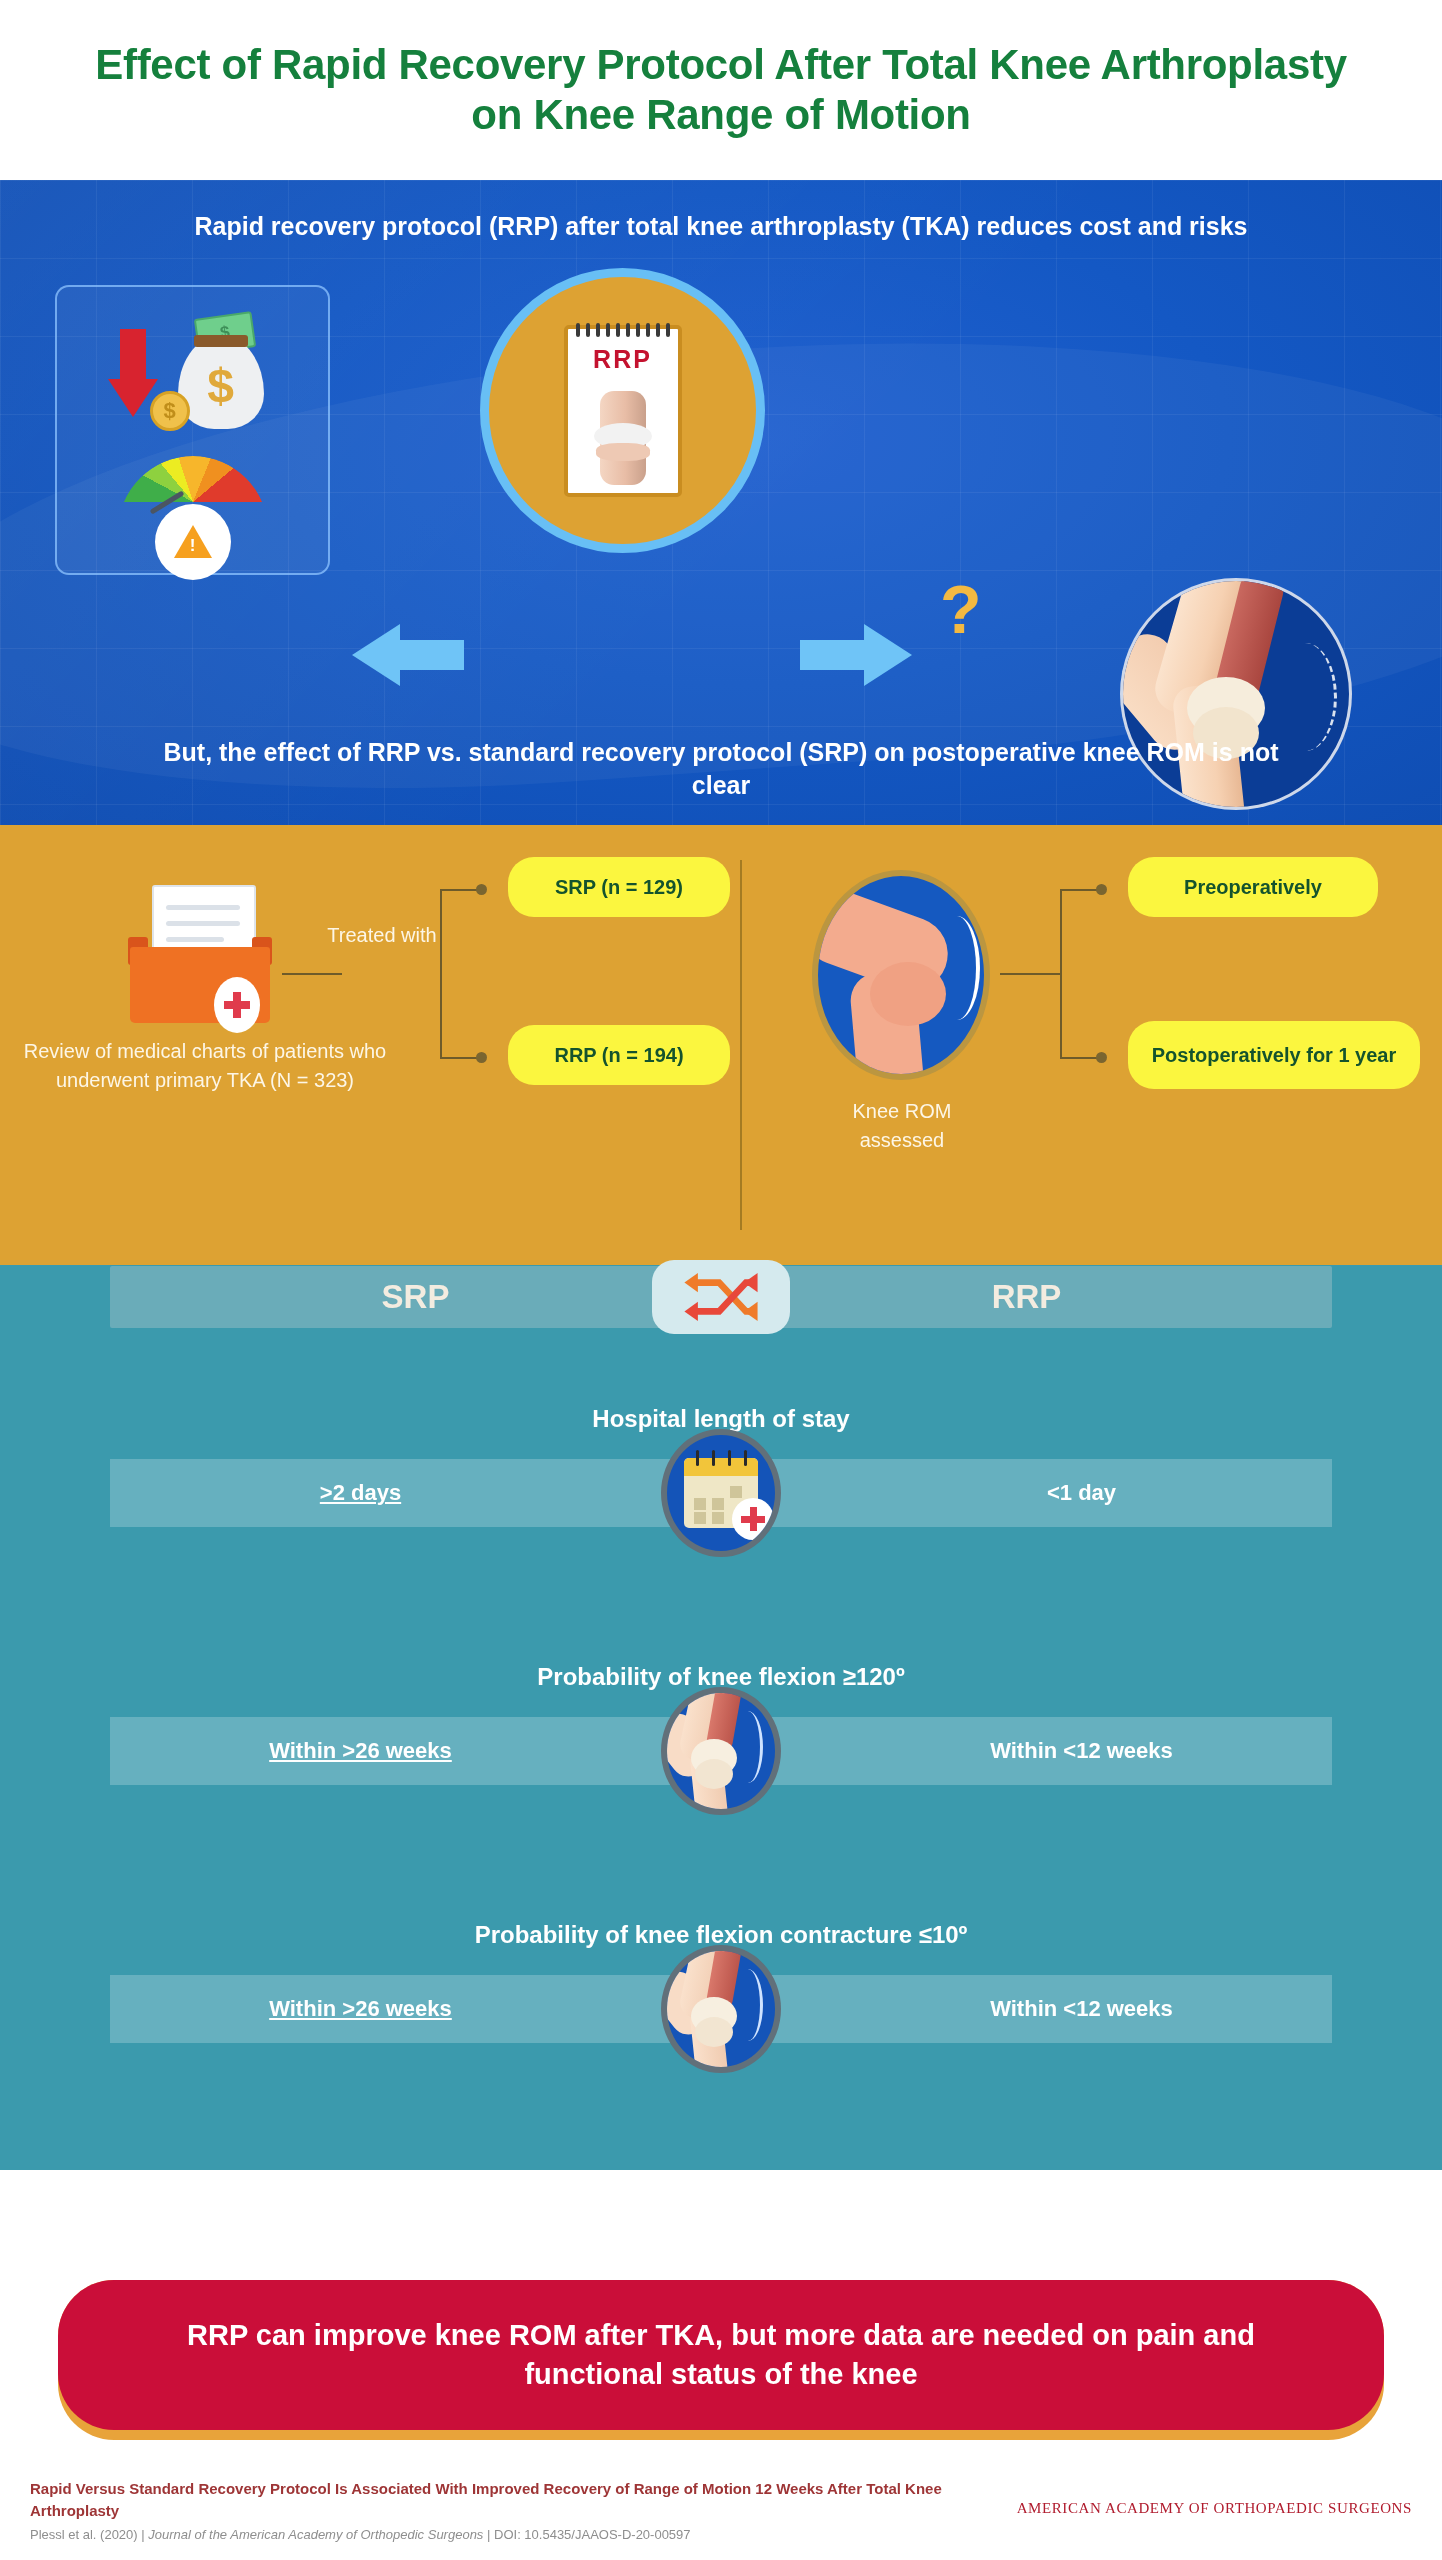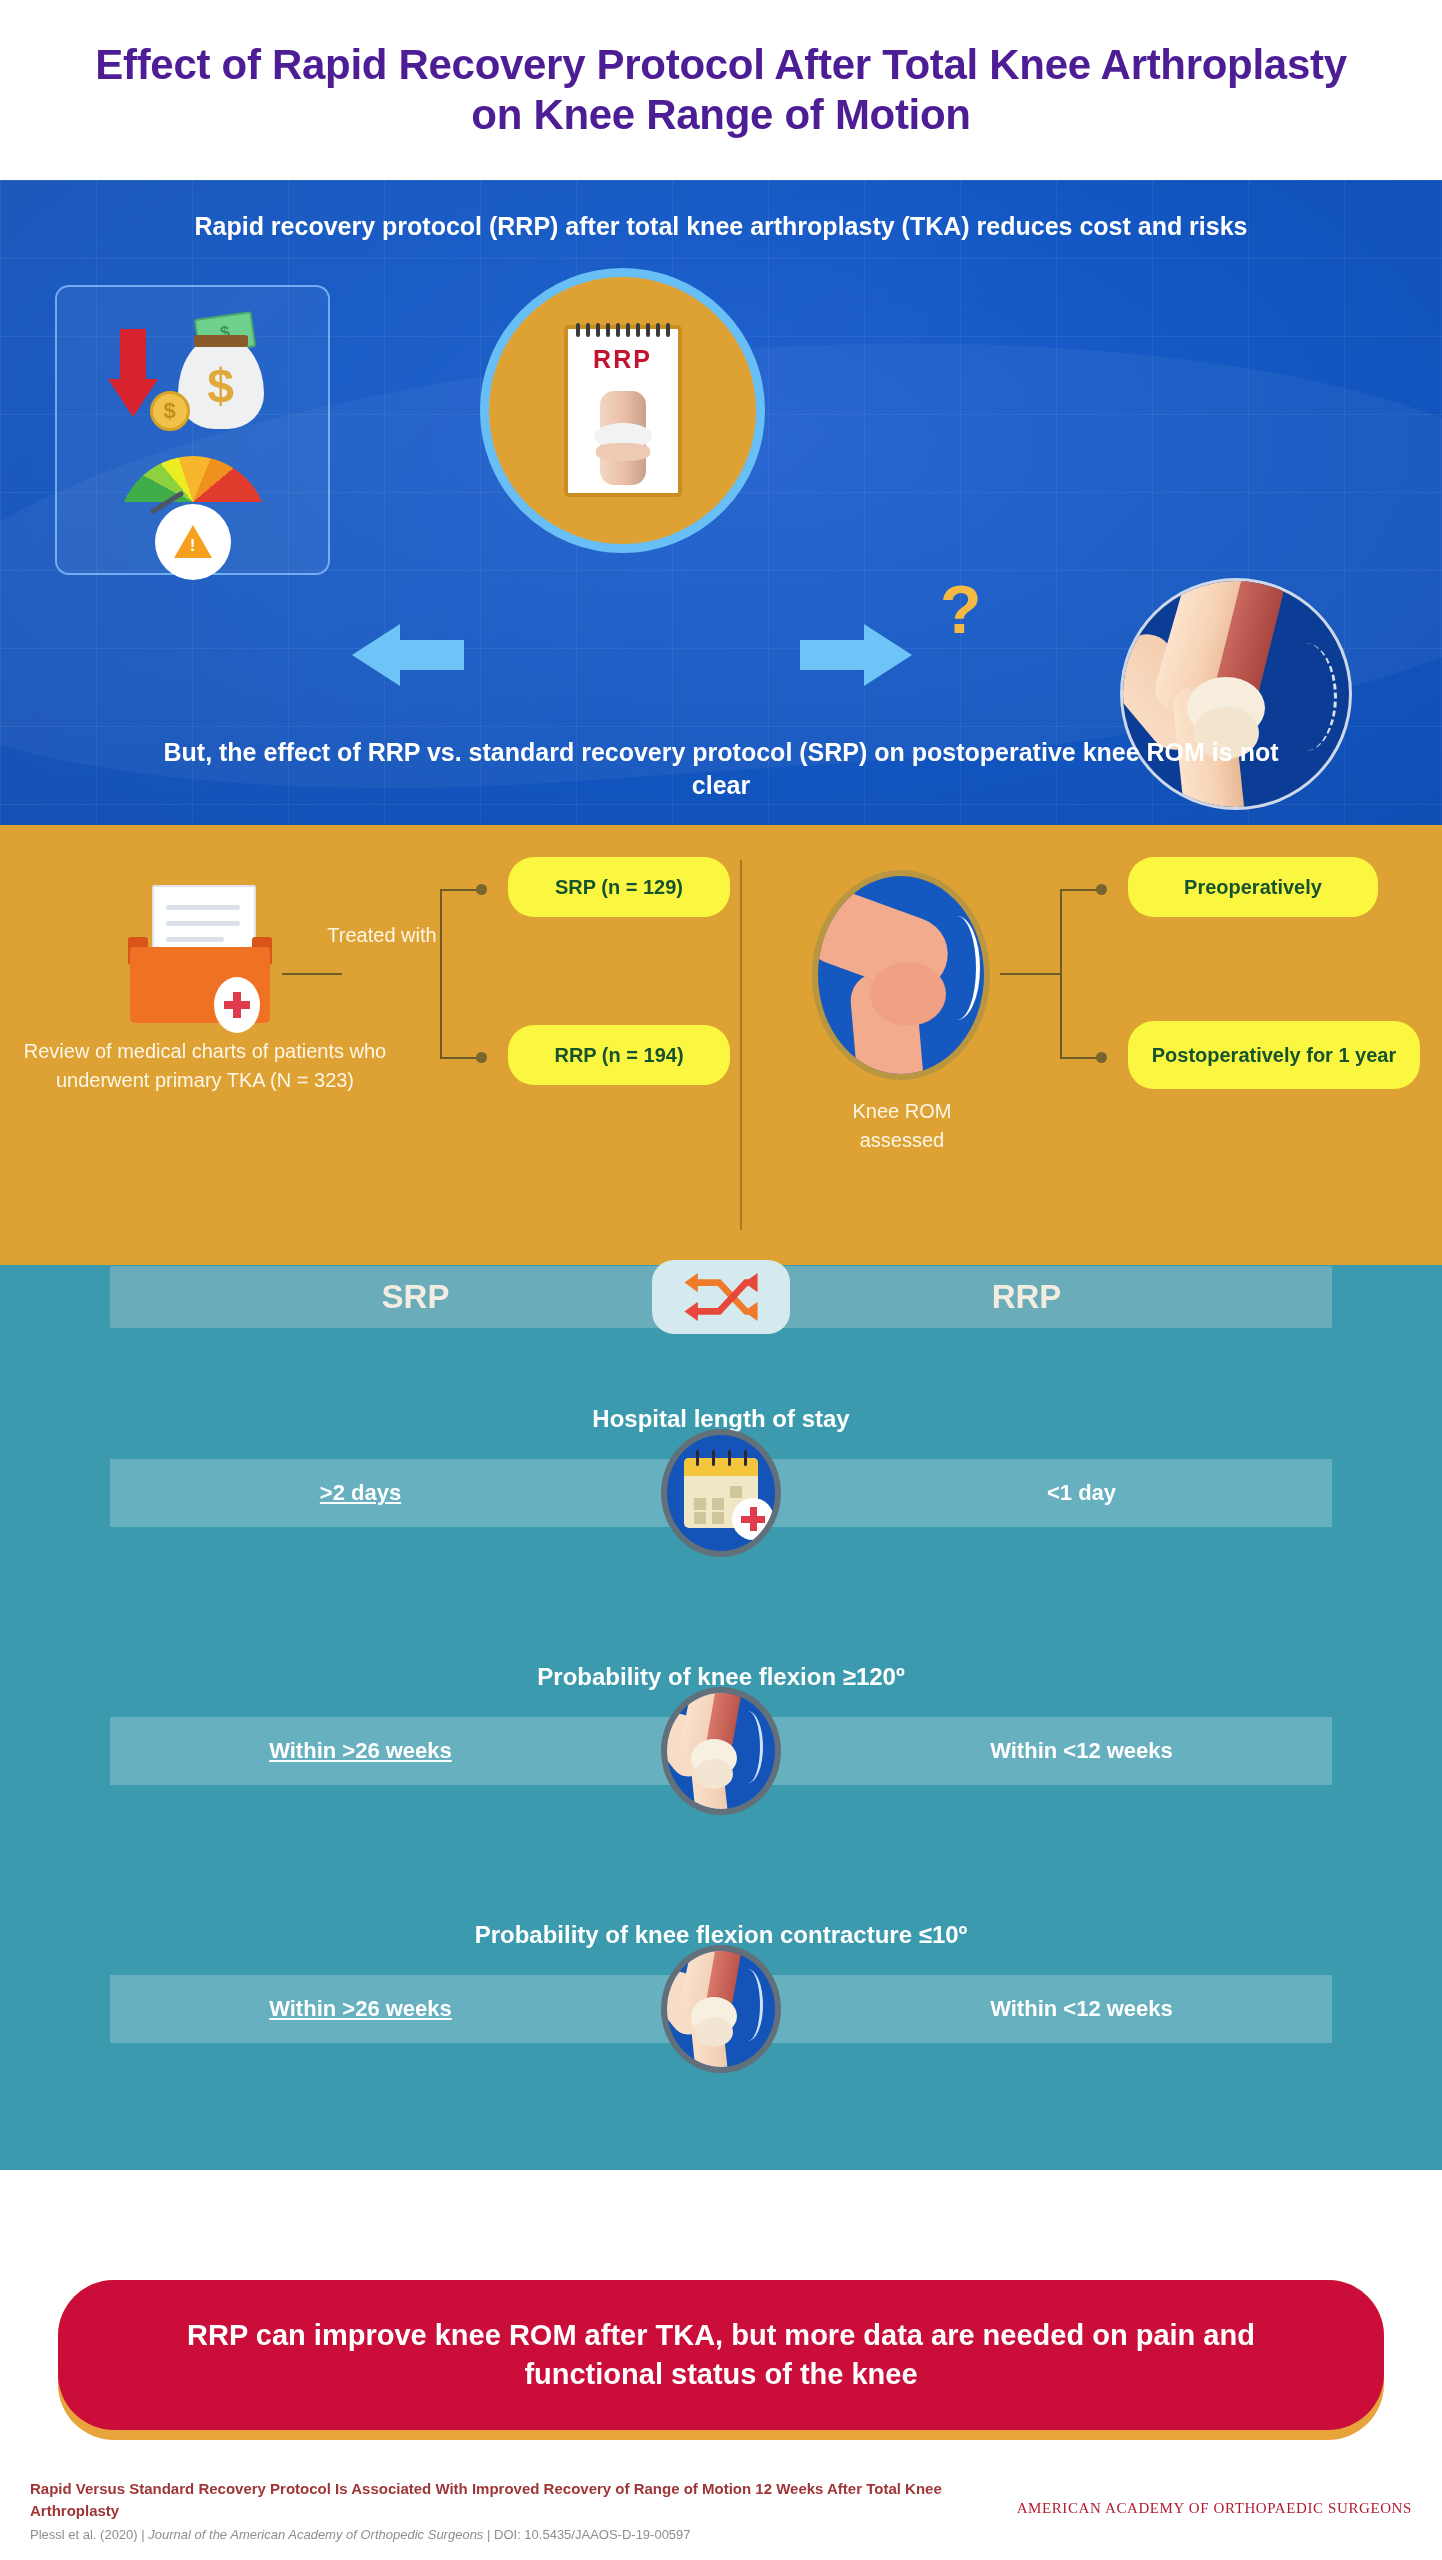--- a/index.html
+++ b/index.html
@@ -11,21 +11,21 @@
   }
   .page { position:relative; width:1442px; height:2560px; }
 
   
   .title-band {
     height:180px; background:#ffffff;
     display:flex; align-items:center; justify-content:center;
     padding:0 80px;
   }
   .title-text {
-    color:#4c1d95; font-size:42px; font-weight:bold; line-height:1.18;
+    color:#15803d; font-size:42px; font-weight:bold; line-height:1.18;
     text-align:center; letter-spacing:-0.3px;
   }
 
   
   .hero {
     position:relative; height:645px;
     background:
       linear-gradient(135deg, rgba(255,255,255,0.05) 0%, rgba(255,255,255,0) 55%),
       radial-gradient(ellipse at 52% 40%, #2060cf 0%, #1458c4 45%, #0f4db2 100%);
     overflow:hidden;
@@ -491,21 +491,21 @@
   </div>
 
   <div class="footer">
     <div class="fcite">
       <div class="ftitle">Rapid Versus Standard Recovery Protocol Is Associated With Improved Recovery of Range of Motion 12 Weeks After Total Knee Arthroplasty</div>
       <div class="fmeta">
         <span>Plessl et al. (2020)</span>
         <span>|</span>
         <em>Journal of the American Academy of Orthopedic Surgeons</em>
         <span>|</span>
-        <span>DOI: 10.5435/JAAOS-D-19-00597</span>
+        <span>DOI: 10.5435/JAAOS-D-20-00597</span>
       </div>
     </div>
     <div class="logo">
       <div class="l2">AMERICAN ACADEMY OF ORTHOPAEDIC SURGEONS</div>
     </div>
   </div>
 
 </div>
 
 </body></html>

